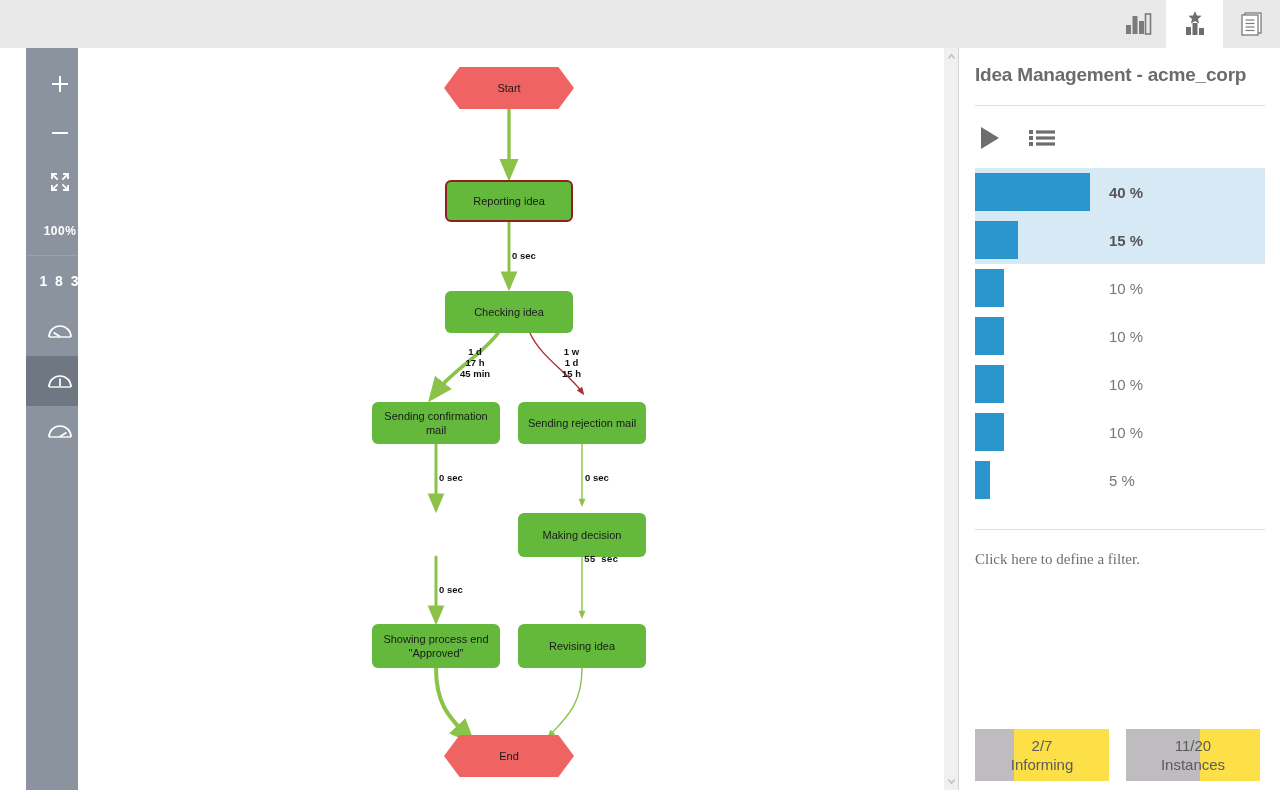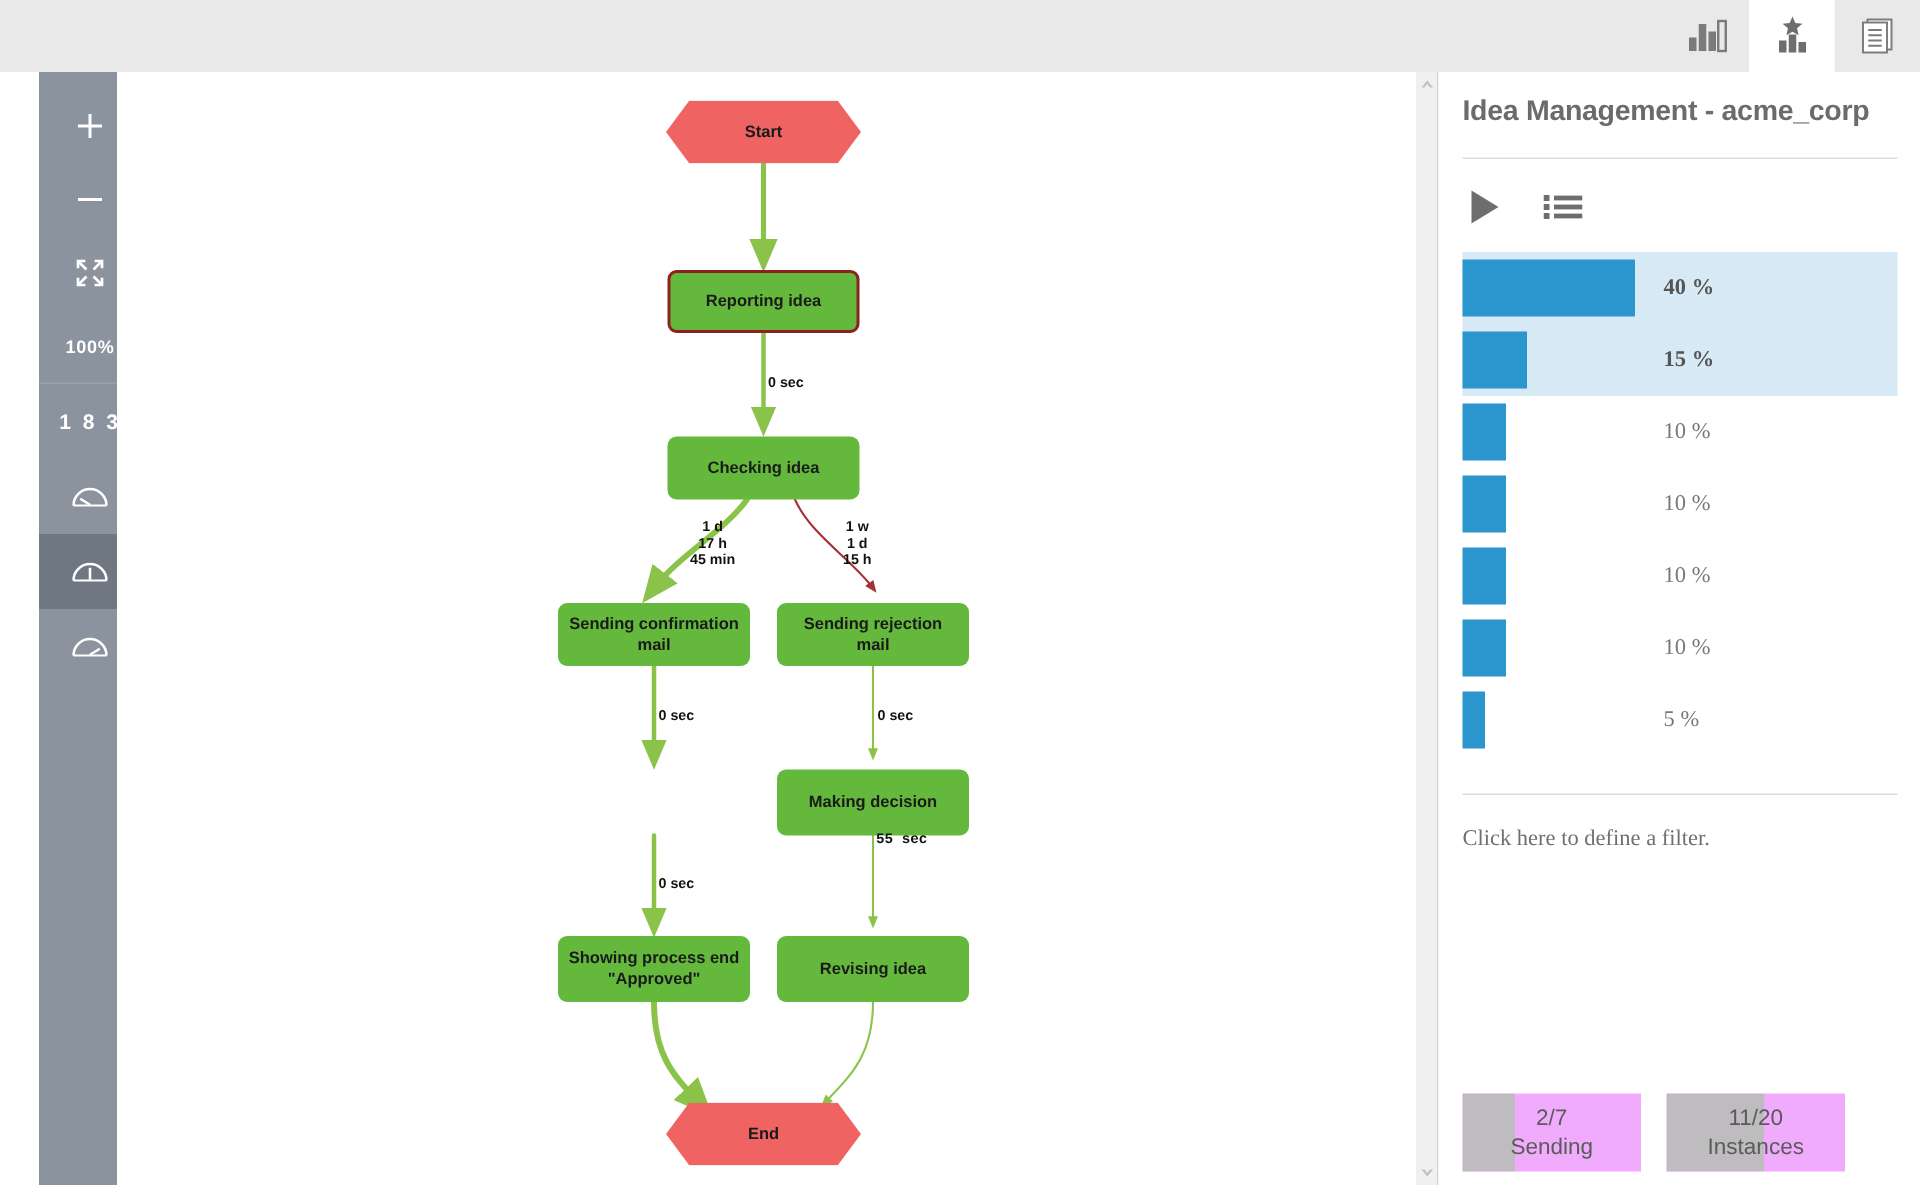--- a/index.html
+++ b/index.html
@@ -83,54 +83,53 @@
   .rule-1 { top: 57px; }
   .rule-2 { top: 481px; }
 
   .rp-toolbar { position:absolute; left:16px; top:74px; display:flex; gap:22px; align-items:center; }
   .rp-tool { cursor:pointer; display:flex; align-items:center; justify-content:center; width:30px; height:32px; }
 
   .variant-list { position: absolute; left: 16px; top: 120px; width: 290px; }
   .variant-row {
     position: relative; height: 48px; display: flex; align-items: center;
     cursor: pointer;
-    font-family: Liberation Serif, serif;
   }
   .variant-row.sel { background: #d6e9f5; }
   .variant-bar { background: #2b96ce; height: 38px; flex: 0 0 auto; }
   .variant-pct {
     position: absolute; left: 134px; font-size: 15px; color: #777777;
   }
   .variant-row.sel .variant-pct { font-weight: bold; color: #555555; }
 
   .filter-hint {
     position: absolute; left: 16px; top: 503px; width: 290px;
     font-size: 15px; color: #6f6f6f; cursor: pointer; font-family: Liberation Serif, serif;
   }
 
   .footer-btns { position: absolute; left: 16px; top: 681px; display: flex; gap: 17px; }
   .fbtn {
-    position: relative; width: 119px; height: 52px;
-    background: #f0abfc; overflow: hidden; cursor: pointer;
+    position: relative; width: 134px; height: 52px;
+    background: #fde047; overflow: hidden; cursor: pointer;
   }
   .fbtn-fill { position:absolute; left:0; top:0; height:52px; background:#bfbcbf; }
   .fbtn-text {
     position: relative; z-index: 2; height: 52px;
     display: flex; flex-direction: column; align-items: center; justify-content: center;
     color: #5b5b5b; font-size: 15px; line-height: 19px;
   }
 
   
   .node {
     position: absolute;
     background: #64b93c;
     border-radius: 6px;
     display: flex; align-items: center; justify-content: center;
     text-align: center;
-    color: #1a1a1a; font-size: 11px; font-weight: bold;
+    color: #1a1a1a; font-size: 11px; font-weight: normal;
     line-height: 14px; padding: 0 6px;
     cursor: pointer;
   }
   .node.selected { border: 2px solid #8e2020; }
   .node.terminal {
     background: #ef6363; border-radius: 0; border: none;
     clip-path: polygon(12% 0%, 88% 0%, 100% 50%, 88% 100%, 12% 100%, 0% 50%);
   }
   .edge-label {
     position: absolute; font-size: 9.5px; font-weight: bold; color: #111111;
@@ -414,21 +413,21 @@
 
     <div class="rpanel-rule rule-2"></div>
 
     <div class="filter-hint">Click here to define a filter.</div>
 
     <div class="footer-btns">
       <div class="fbtn">
         <div class="fbtn-fill" style="width:29%;"></div>
         <div class="fbtn-text">
           <span>2/7</span>
-          <span>Sending</span>
+          <span>Informing</span>
         </div>
       </div>
       <div class="fbtn">
         <div class="fbtn-fill" style="width:55%;"></div>
         <div class="fbtn-text">
           <span>11/20</span>
           <span>Instances</span>
         </div>
       </div>
     </div>

